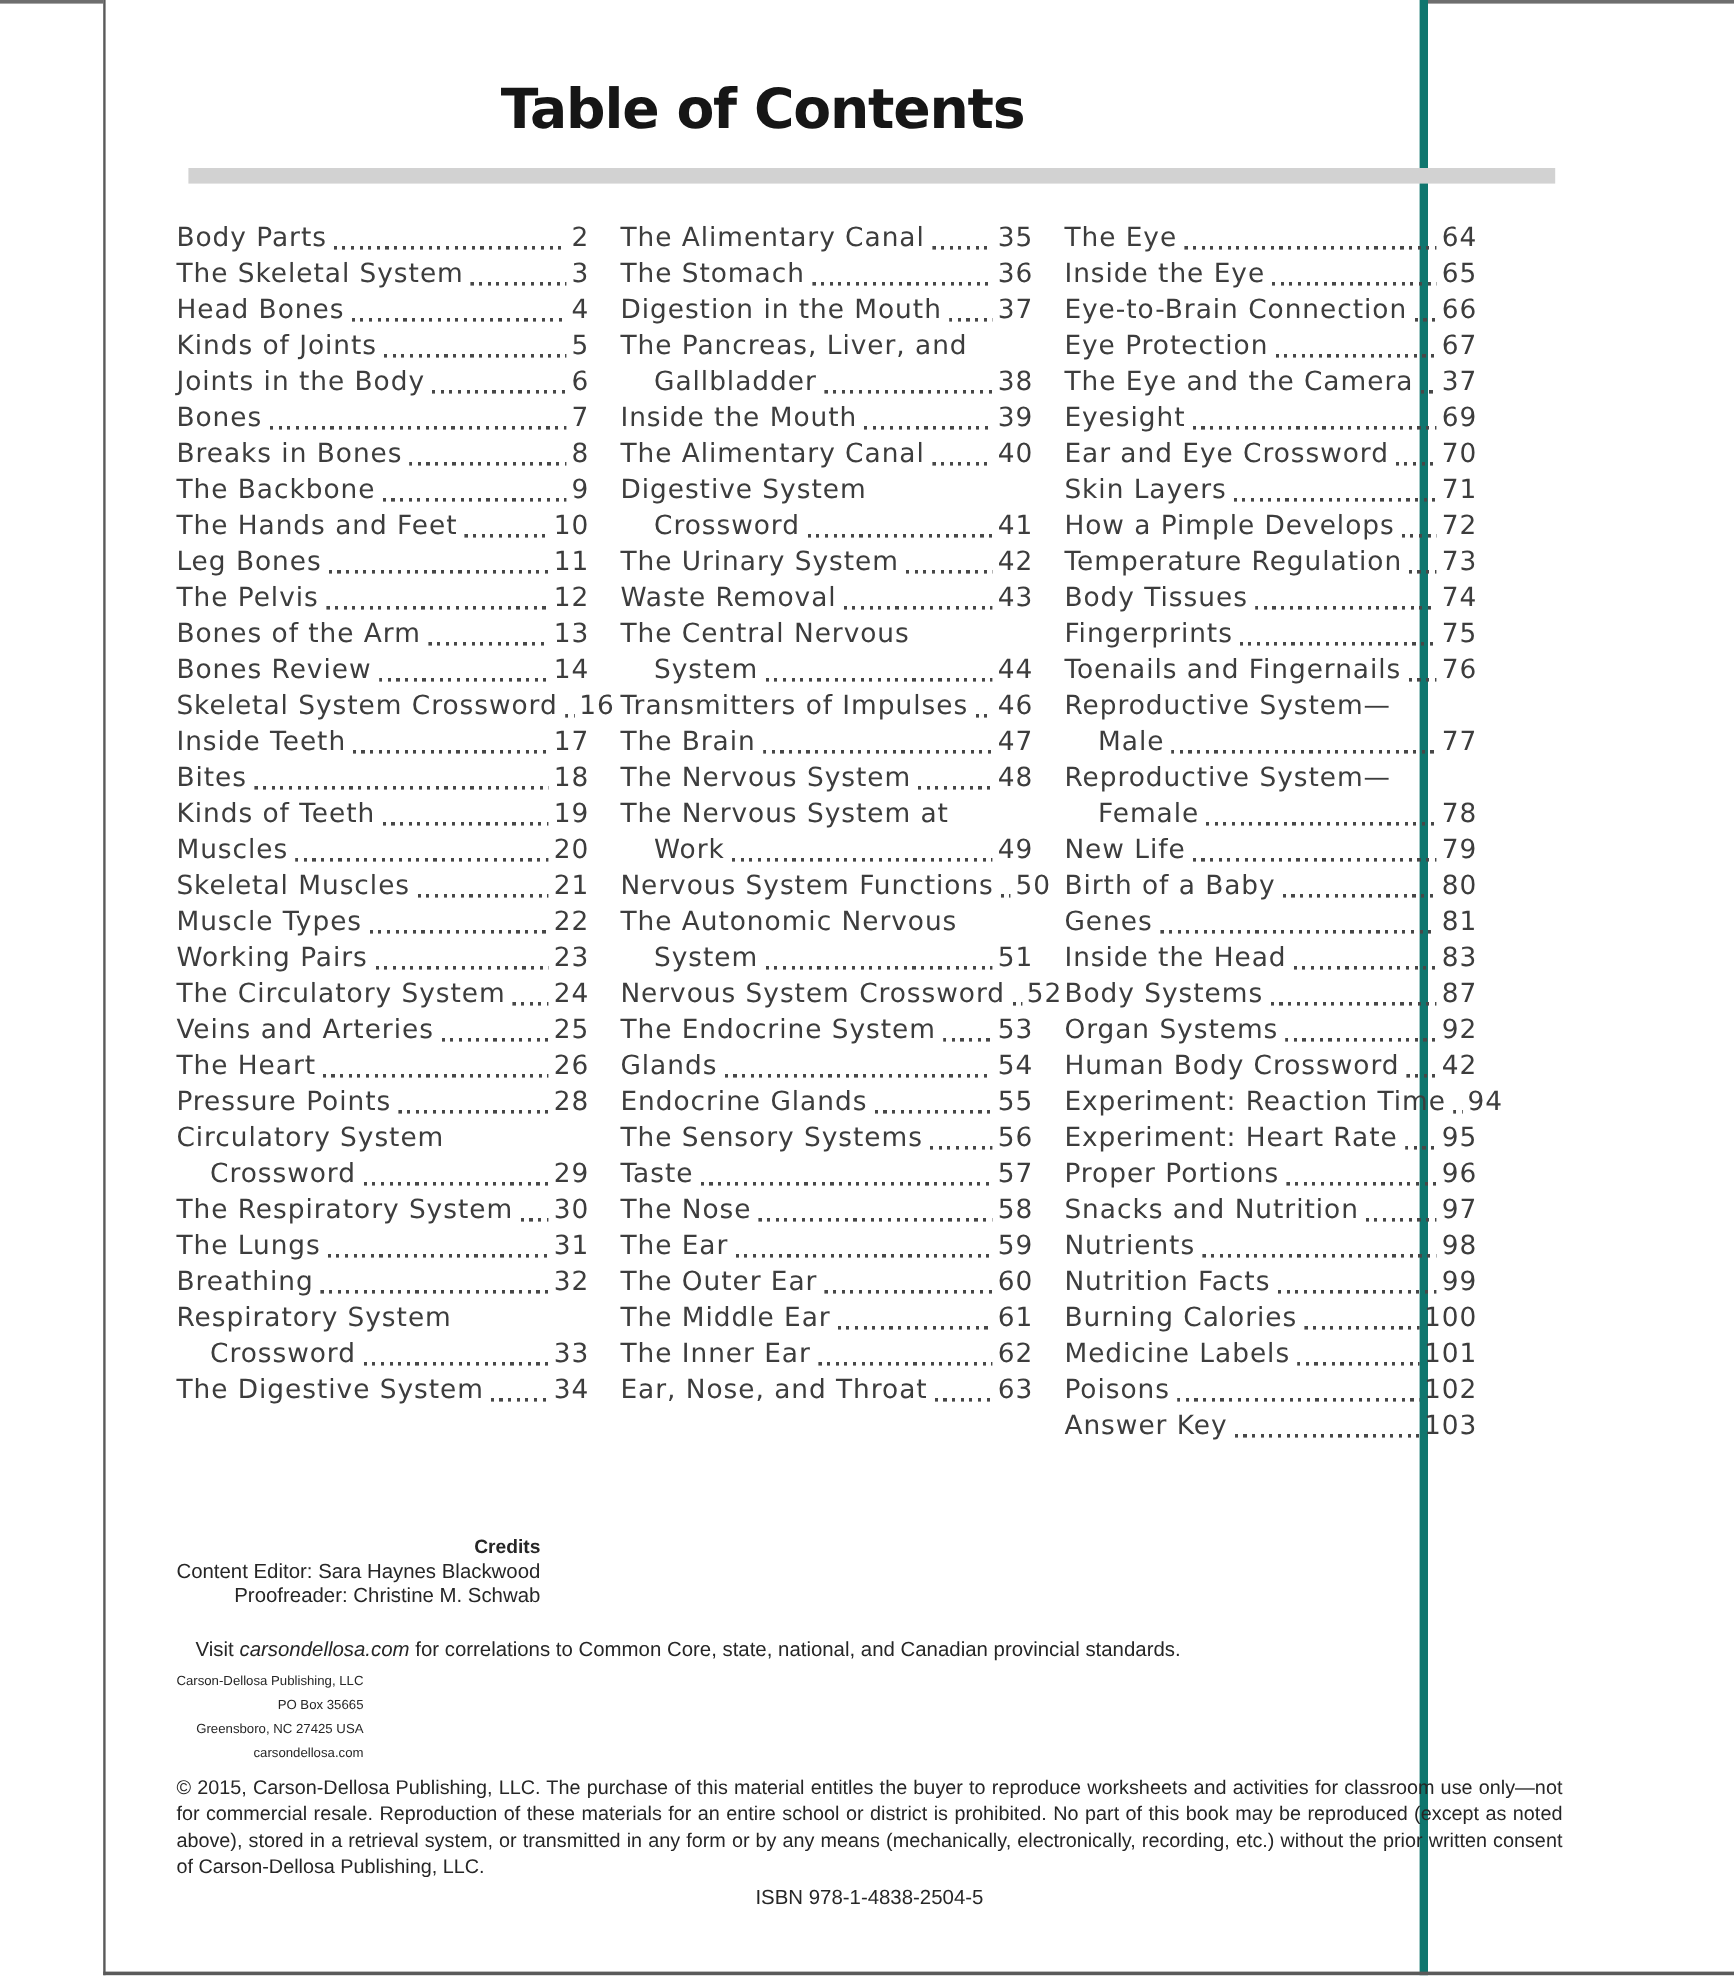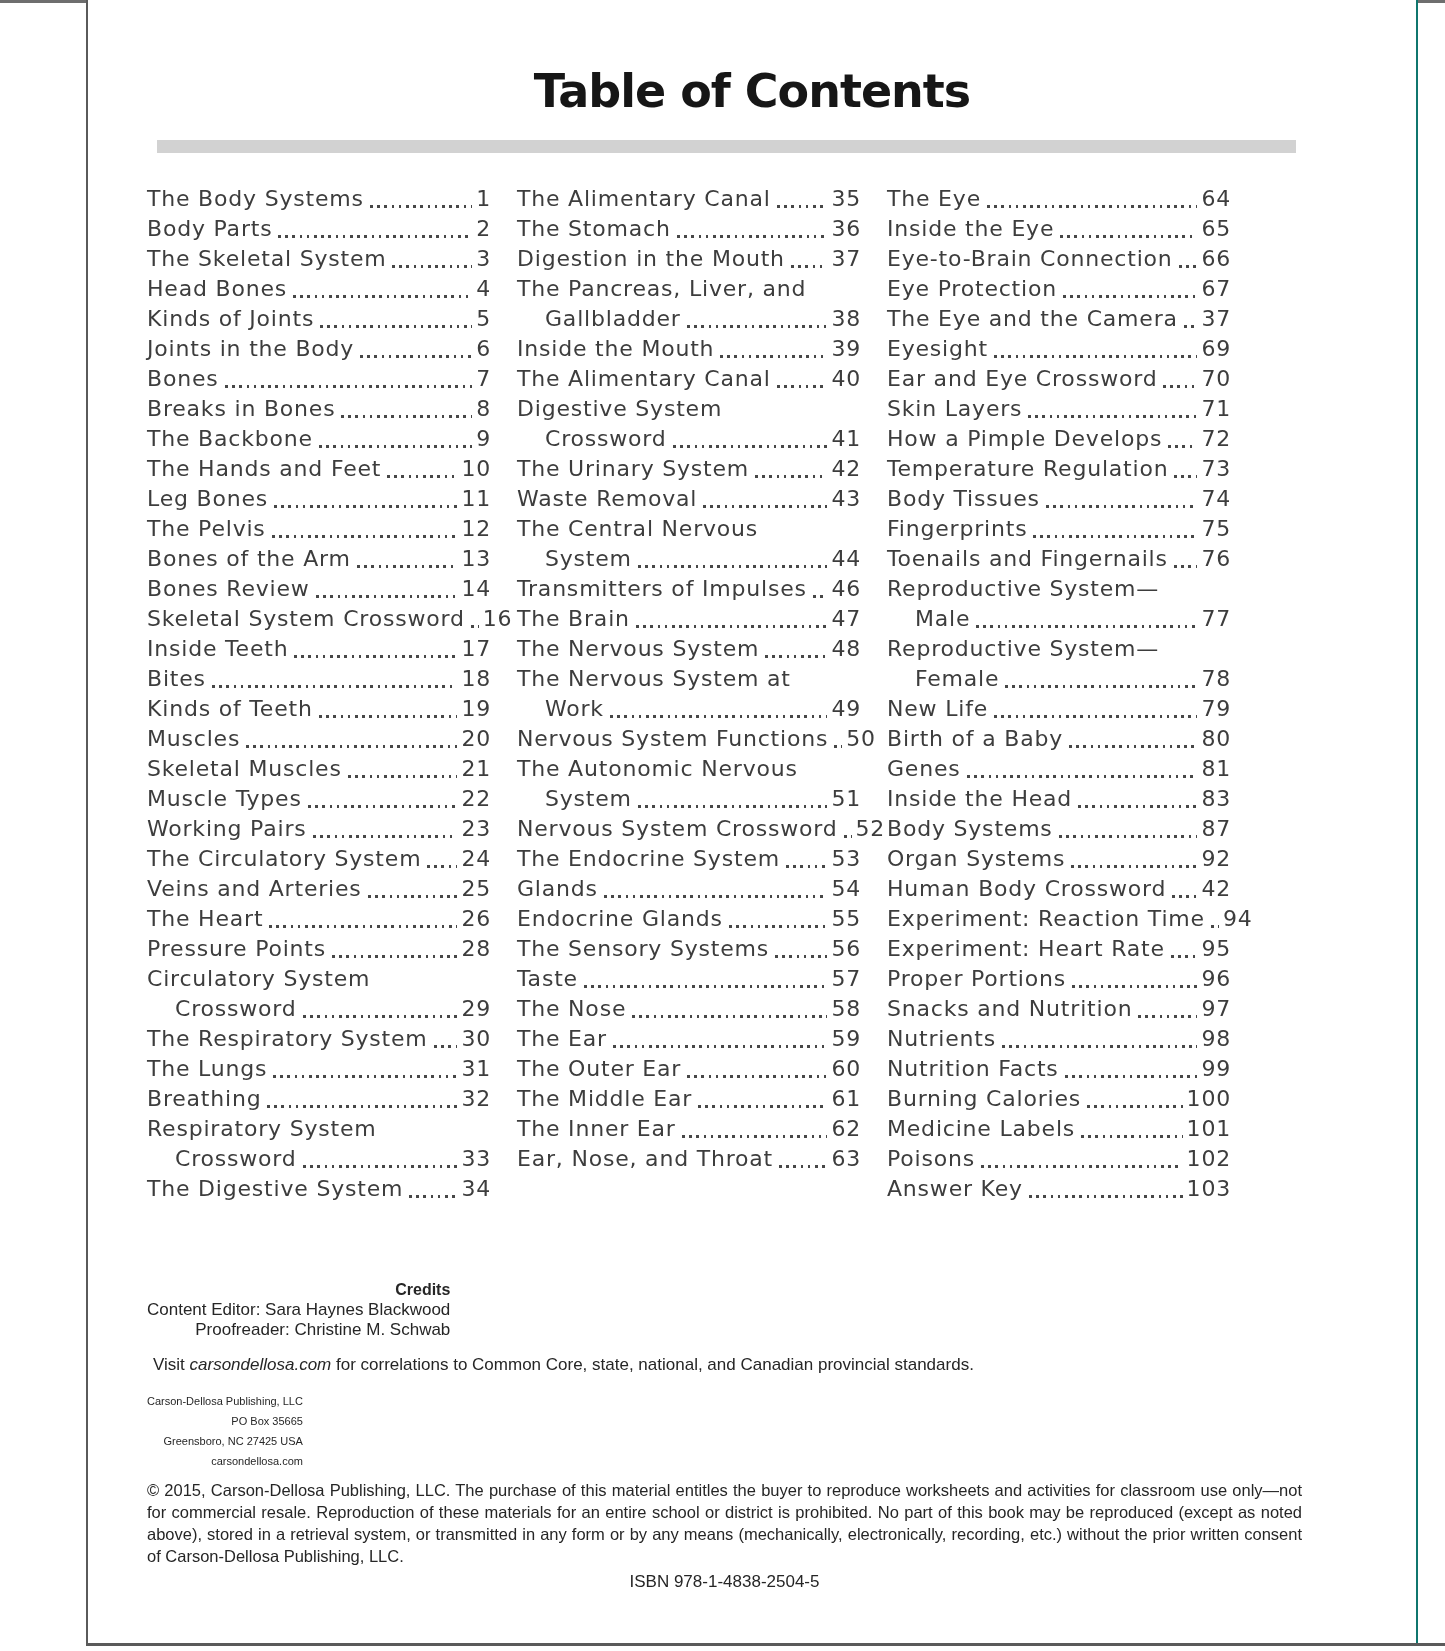--- a/index.html
+++ b/index.html
@@ -12,23 +12,23 @@
   }
   .top-rule{
     position:absolute;top:0;left:0;width:100%;height:3px;
     background:#6e6e6e;
   }
   .bottom-rule{
     position:absolute;top:1643px;left:86px;right:0;height:3px;
     background:#5a5a5a;
   }
   .sheet{
-    position:absolute;left:86px;top:0;width:1332px;height:1646px;
+    position:absolute;left:86px;top:0;width:1104px;height:1646px;
     border-left:2px solid #5a5a5a;
-    border-right:2px solid #0f766e;
+    border-right:7px solid #0f766e;
     box-sizing:border-box;
     background:#ffffff;
   }
   .page-title{
     position:absolute;top:64px;left:0;right:0;margin:0;
     text-align:center;
     font-size:46px;font-weight:bold;letter-spacing:-1px;
     color:#161616;
   }
   .title-bar{
@@ -60,21 +60,21 @@
     font-family:"Liberation Sans", sans-serif;
     color:#262626;
     text-align:right;
   }
   .credits{
     position:absolute;top:1280px;left:59px;
     font-size:17px;line-height:20px;
   }
   .credits-heading{font-weight:bold;font-size:16px;}
   .standards{
-    position:absolute;top:1349px;left:59px;margin:6px;
+    position:absolute;top:1349px;left:59px;margin:16px;
     font-size:17px;
   }
   .publisher{
     position:absolute;top:1391px;left:59px;
     font-size:11px;line-height:20px;
   }
   .copyright{
     position:absolute;top:1479px;left:59px;width:1155px;margin:0;
     font-size:16.5px;line-height:22px;
     text-align:justify;
@@ -88,25 +88,20 @@
 <body>
 
 <div class="canvas">
   <div class="top-rule"></div>
   <div class="sheet">
     <h1 class="page-title">Table of Contents</h1>
     <div class="title-bar"></div>
 
     <div class="toc" id="toc">
         <div class="toc-col">
-          <div class="row">
-            <span class="t">The Body Systems</span>
-            <span class="leader"></span>
-            <span class="p">1</span>
-          </div>
           <div class="row">
             <span class="t">Body Parts</span>
             <span class="leader"></span>
             <span class="p">2</span>
           </div>
           <div class="row">
             <span class="t">The Skeletal System</span>
             <span class="leader"></span>
             <span class="p">3</span>
           </div>

